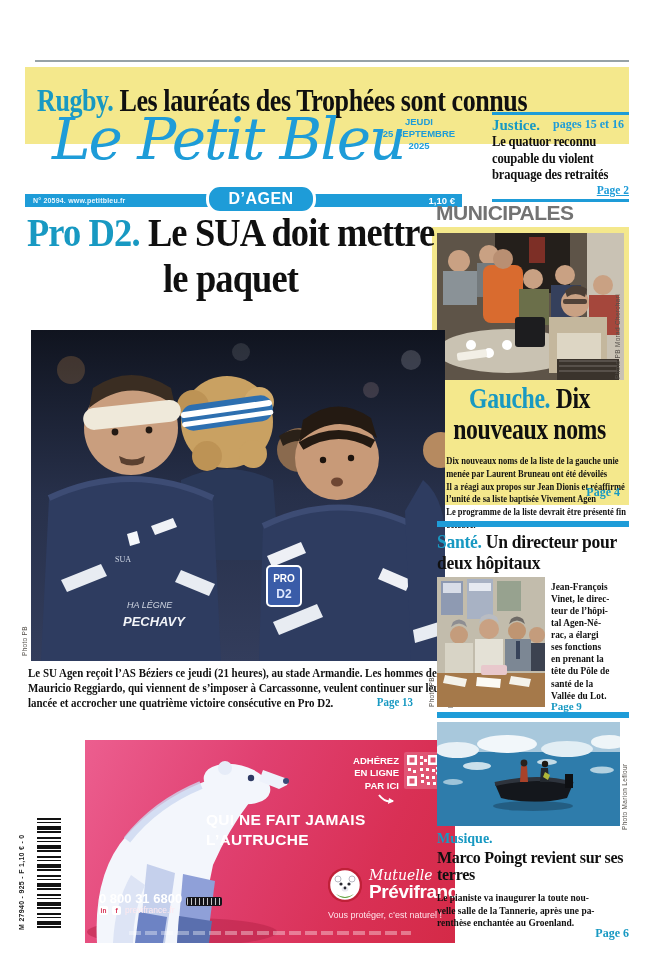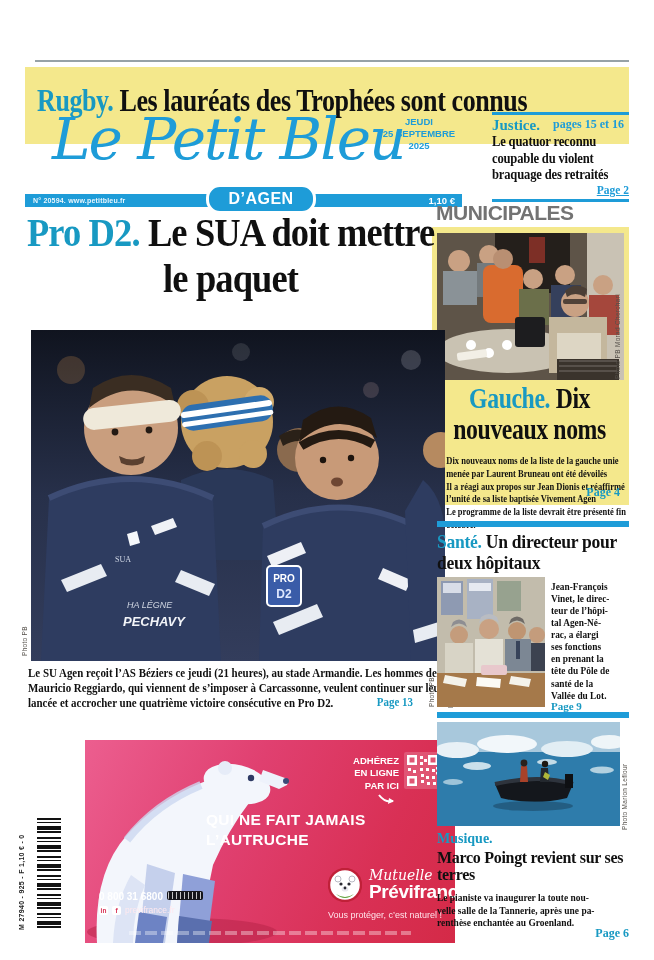--- a/index.html
+++ b/index.html
@@ -62,22 +62,22 @@
   .ad{left:85px;top:740px;width:370px;height:203px;overflow:hidden;
       background:linear-gradient(115deg,#ec5e8f 0%,#e04070 40%,#d93055 75%,#d42a47 100%);}
   .ad-bear{position:absolute;left:2px;top:4px;width:205px;height:199px;}
   .ad-cta{position:absolute;right:56px;top:15px;text-align:right;color:#fff;font-weight:bold;
           font-size:9.5px;line-height:1.3;}
   .ad-arrow{position:absolute;right:58px;top:53px;width:20px;height:12px;}
   .ad-qr{position:absolute;right:14px;top:12px;width:37px;height:37px;}
   .ad-main{position:absolute;left:121px;top:70px;color:#fff;line-height:1.3;}
   .ad-l1{font-size:15px;letter-spacing:.4px;}
   .ad-l2,.ad-l3{font-size:15.5px;font-weight:bold;letter-spacing:.3px;}
-  .ad-phone{position:absolute;left:14px;top:151px;display:flex;align-items:flex-start;gap:4px;color:#fff;
-            font-size:10px;font-weight:bold;}
+  .ad-phone{position:absolute;left:14px;top:151px;display:flex;align-items:flex-end;gap:4px;color:#fff;
+            font-size:13px;font-weight:bold;}
   .badge{display:inline-block;width:36px;height:9px;background:#15151a;border-radius:2px;
          box-shadow:inset 0 0 0 1px #15151a;
          background-image:repeating-linear-gradient(90deg,rgba(255,255,255,.75) 1px 2px,transparent 2px 5px);}
   .ad-web{position:absolute;left:14px;top:165px;display:flex;align-items:center;gap:4px;color:#ffe9ef;
           font-size:8.5px;}
   .soc{display:inline-flex;align-items:center;justify-content:center;width:9px;height:9px;background:#fff;
        border-radius:2px;color:#d62f53;font-size:6.5px;font-weight:bold;font-family:"Liberation Sans",sans-serif;}
   .ad-brand{position:absolute;left:243px;top:128px;display:flex;gap:7px;align-items:flex-end;color:#fff;}
   .brand-script{font-family:"DejaVu Serif",serif;font-style:italic;font-size:14px;line-height:1;}
   .brand-name{font-size:19px;font-weight:bold;letter-spacing:-.4px;line-height:1.05;}

